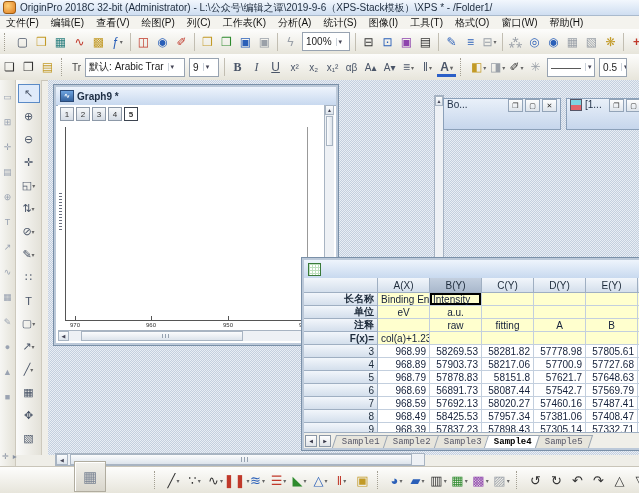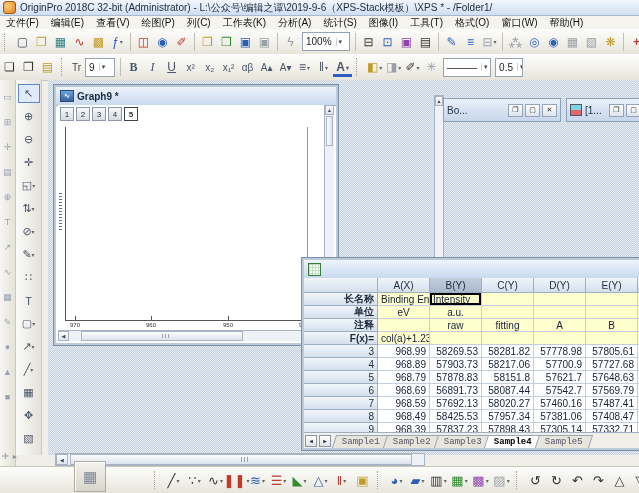--- a/index.html
+++ b/index.html
@@ -90,22 +90,22 @@
   .gvscroll .vthumb{position:absolute;left:1px;right:1px;top:11px;height:28px;
     background:linear-gradient(90deg,#fbfcfd,#dde4ec);border:1px solid #a8b4c2}
   .ghscroll .sbtn{width:11px;height:100%}
   .hthumb{position:relative;width:160px;background:linear-gradient(#fbfcfd,#dde4ec);border:1px solid #a8b4c2;margin-left:12px}
   .hthumb::after{content:"";position:absolute;left:50%;top:2px;bottom:2px;width:7px;
     background:repeating-linear-gradient(90deg,#96a2b0 0 1px,transparent 1px 3px)}
   
   .vstrip{left:386px;top:15px;width:10px;height:163px;position:absolute;background:#eef1f5;
     border:1px solid #a5b2c2;z-index:2;box-sizing:border-box}
   .vstrip .sbtn{width:100%;height:10px}
-  .minibar{position:absolute;height:24px;background:linear-gradient(#e9f0f9,#c6d6ec);
-    border:1px solid #8ba0b9;display:flex;align-items:center;font-size:10px;color:#24344a;
+  .minibar{position:absolute;height:32px;background:linear-gradient(#e9f0f9,#c6d6ec);
+    border:1px solid #8ba0b9;display:flex;align-items:flex-start;font-size:10px;color:#24344a;
     padding:0 3px;z-index:3;box-sizing:border-box;overflow:hidden;white-space:nowrap}
   .minibar .mtitle{flex:1;overflow:hidden}
   .mbtn{width:15px;height:13px;margin-left:2px;background:linear-gradient(#fdfdfd,#dfe5ec);
     border:1px solid #93a4b8;font-size:7px;display:flex;align-items:center;justify-content:center;
     color:#333;flex:0 0 auto;box-sizing:border-box}
   .wicon{width:10px;height:10px;border:1px solid #556;flex:0 0 auto;margin-right:3px;
     background:linear-gradient(#7fd4e2 50%,#e2656a 50%)}
   
   .bookwin{left:254px;top:178px;width:343px;height:192px;z-index:4;background:#f4f3ee}
   .sheet{position:absolute;left:0;top:18px;right:0;bottom:15px;overflow:hidden;background:#7dd3fc}
@@ -217,20 +217,21 @@
     <span class="tbtn c-red bold">+</span>
   </div>
 
 <div class="tb tb2">
 
 <span class="tbtn c-dark">❏</span>
     <span class="tbtn c-dark">❐</span>
     <span class="tbtn c-yellow">▤</span>
     <span class="tgrip"></span>
     <span class="tlabel">Tr</span>
+    <span class="tcombo w92">默认: Arabic Trar</span>
     <span class="tcombo w30">9</span>
     <span class="tsep"></span>
     <span class="tbtn serifB">B</span>
     <span class="tbtn ital">I</span>
     <span class="tbtn undl">U</span>
     <span class="tbtn sm">x²</span>
     <span class="tbtn sm">x₂</span>
     <span class="tbtn sm">x₁²</span>
     <span class="tbtn sm">αβ</span>
     <span class="tbtn sm">A▴</span>

